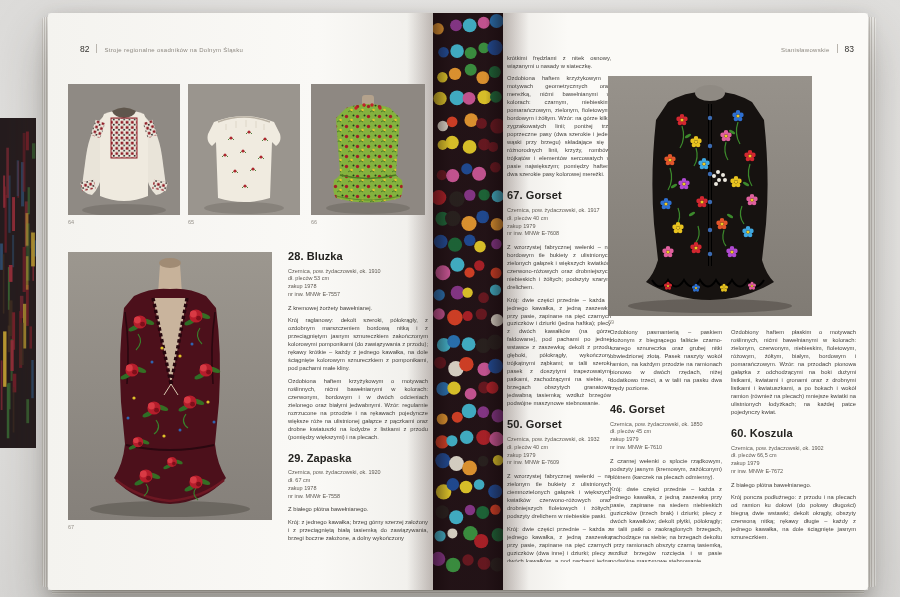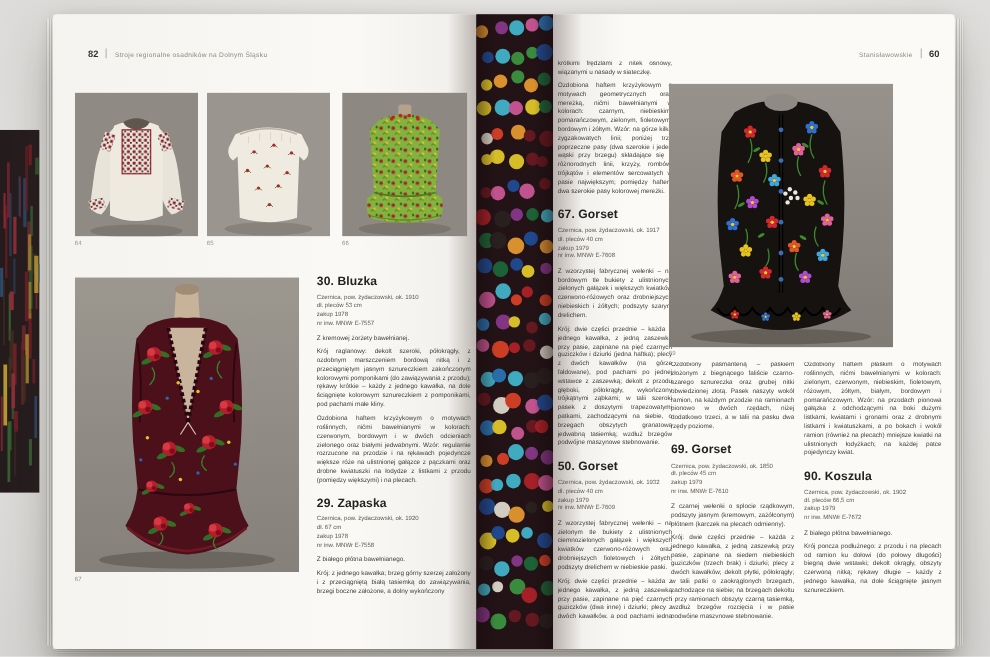--- a/index.html
+++ b/index.html
@@ -23,21 +23,21 @@
   .gutter{position:absolute;left:385px;top:0;width:70px;height:577px;overflow:hidden;background:#241418;}
   .gutter svg{display:block;width:100%;height:100%}
   .edge-stack-left{position:absolute;left:42px;top:17px;width:6px;height:570px;border-radius:3px 0 0 3px;
     background:repeating-linear-gradient(to right,#cfccc7 0 1px,#f3f2ef 1px 2.2px);}
   .edge-stack-right{position:absolute;left:868px;top:17px;width:8px;height:570px;border-radius:0 3px 3px 0;
     background:repeating-linear-gradient(to right,#f3f2ef 0 1.2px,#cfccc7 1.2px 2.2px);}
   .edge-stack-bottom{position:absolute;left:52px;top:589px;width:812px;height:5px;
     background:repeating-linear-gradient(to bottom,#e8e7e3 0 1px,#c9c7c2 1px 2px);}
   
   .runhead{position:absolute;top:44px;font-size:6px;color:#8d8880;letter-spacing:.3px;white-space:nowrap}
-  .runhead .num{font-weight:bold;font-size:8.5px;color:#33312e;letter-spacing:0}
+  .runhead .num{font-weight:normal;font-size:8.5px;color:#33312e;letter-spacing:0}
   .runhead .div{display:inline-block;width:1px;height:9px;background:#b9b5ae;margin:0 7px;vertical-align:-1px}
   .rh-left{left:80px}
   .rh-right{right:46px;text-align:right}
   
   .photo{position:absolute;overflow:hidden}
   .photo svg{display:block;width:100%;height:100%}
   .ph-cap{position:absolute;font-size:5.5px;color:#95918a}
   
   .tcol{position:absolute;overflow:hidden;text-align:justify;color:#413e3a;
         font-size:5.8px;line-height:1.38;}
@@ -245,21 +245,21 @@
           <circle cx="51.0" cy="550.4" r="6.4" fill="#6e1a22"></circle>
           <circle cx="64.3" cy="551.6" r="7.1" fill="#2a2320"></circle>
         </g>
       <rect width="70" height="577" fill="url(#gsh)"></rect>
     </svg>
   </div>
   <div class="page page-right"></div>
 </div>
 
 <div class="runhead rh-left"><span class="num">82</span><span class="div"></span><span>Stroje regionalne osadników na Dolnym Śląsku</span></div>
-<div class="runhead rh-right"><span>Stanisławowskie</span><span class="div"></span><span class="num">60</span></div>
+<div class="runhead rh-right"><span>Stanisławowskie</span><span class="div"></span><span class="num">83</span></div>
 
 <div class="photo" style="left:68px;top:84px;width:112px;height:131px">
   <svg viewBox="0 0 112 131">
     <defs>
       <pattern id="xst" width="5.2" height="5.2" patternUnits="userSpaceOnUse">
         <rect width="5.2" height="5.2" fill="#ece7dc"></rect>
         <rect x="0.6" y="0.6" width="2.6" height="2.6" fill="#8e1c26"></rect>
         <rect x="3.4" y="3.4" width="1.6" height="1.6" fill="#2b2422"></rect>
       </pattern>
     </defs>
@@ -396,21 +396,21 @@
         <circle cx="112" cy="178" r="1.5"></circle>
       <circle cx="60" cy="166" r="1.5"></circle>
         <circle cx="146" cy="170" r="1.5"></circle>
     </g>
   </svg>
 </div>
 <div class="ph-cap" style="left:68px;top:524px">67</div>
 
 <div class="tcol tc-left">
   <div class="entry">
-    <h3 class="eh">30. Bluzka</h3>
+    <h3 class="eh">28. Bluzka</h3>
     <div class="meta">
       <div>Czernica, pow. żydaczowski, ok. 1910</div>
       <div>dł. pleców 53 cm</div>
       <div>zakup 1978</div>
       <div>nr inw. MNWr E-7557</div>
     </div>
     <p>Z kremowej żorżety bawełnianej.</p>
     <p>Krój raglanowy: dekolt szeroki, półokrągły, z ozdobnym marszczeniem bordową nitką i z przeciągniętym jasnym sznureczkiem zakończonym kolorowymi pomponikami (do zawiązywania z przodu); rękawy krótkie – każdy z jednego kawałka, na dole ściągnięte kolorowym sznureczkiem z pomponikami, pod pachami małe kliny.</p>
     <p>Ozdobiona haftem krzyżykowym o motywach roślinnych, nićmi bawełnianymi w kolorach: czerwonym, bordowym i w dwóch odcieniach zielonego oraz białymi jedwabnymi. Wzór: regularnie rozrzucone na przodzie i na rękawach pojedyncze większe róże na ulistnionej gałązce z pączkami oraz drobne kwiatuszki na łodydze z listkami z przodu (pomiędzy większymi) i na plecach.</p>
   </div>
@@ -535,36 +535,36 @@
         <circle cx="117" cy="104" r="2"></circle>
         <circle cx="108" cy="108" r="2"></circle>
     </g>
   </svg>
 </div>
 <div class="ph-cap" style="left:608px;top:319px">69</div>
 
 <div class="tcol tc-r2">
   <p>Ozdobiony pasmanterią – paskiem złożonym z biegnącego faliście czarno-szarego sznureczka oraz grubej nitki obwiedzionej złotą. Pasek naszyty wokół ramion, na każdym przodzie na ramionach pionowo w dwóch rzędach, niżej dodatkowo trzeci, a w talii na pasku dwa rzędy poziome.</p>
   <div class="entry">
-    <h3 class="eh">69. Gorset</h3>
+    <h3 class="eh">46. Gorset</h3>
     <div class="meta">
       <div>Czernica, pow. żydaczowski, ok. 1850</div>
       <div>dł. pleców 45 cm</div>
       <div>zakup 1979</div>
       <div>nr inw. MNWr E-7610</div>
     </div>
     <p>Z czarnej wełenki o splocie rządkowym, podszyty jasnym (kremowym, zażółconym) płótnem (karczek na plecach odmienny).</p>
     <p>Krój: dwie części przednie – każda z jednego kawałka, z jedną zaszewką przy pasie, zapinane na siedem niebieskich guziczków (trzech brak) i dziurki; plecy z dwóch kawałków; dekolt płytki, półokrągły; w talii patki o zaokrąglonych brzegach, zachodzące na siebie; na brzegach dekoltu i przy ramionach obszyty czarną tasiemką, wzdłuż brzegów rozcięcia i w pasie podwójne maszynowe stebnowanie.</p>
   </div>
 </div>
 
 <div class="tcol tc-r3">
   <p>Ozdobiony haftem płaskim o motywach roślinnych, nićmi bawełnianymi w kolorach: zielonym, czerwonym, niebieskim, fioletowym, różowym, żółtym, białym, bordowym i pomarańczowym. Wzór: na przodach pionowa gałązka z odchodzącymi na boki dużymi listkami, kwiatami i gronami oraz z drobnymi listkami i kwiatuszkami, a po bokach i wokół ramion (również na plecach) mniejsze kwiatki na ulistnionych łodyżkach; na każdej patce pojedynczy kwiat.</p>
   <div class="entry">
-    <h3 class="eh">90. Koszula</h3>
+    <h3 class="eh">60. Koszula</h3>
     <div class="meta">
       <div>Czernica, pow. żydaczowski, ok. 1902</div>
       <div>dł. pleców 66,5 cm</div>
       <div>zakup 1979</div>
       <div>nr inw. MNWr E-7672</div>
     </div>
     <p>Z białego płótna bawełnianego.</p>
     <p>Krój poncza podłużnego: z przodu i na plecach od ramion ku dołowi (do połowy długości) biegną dwie wstawki; dekolt okrągły, obszyty czerwoną nitką; rękawy długie – każdy z jednego kawałka, na dole ściągnięte jasnym sznureczkiem.</p>
   </div>
 </div>

